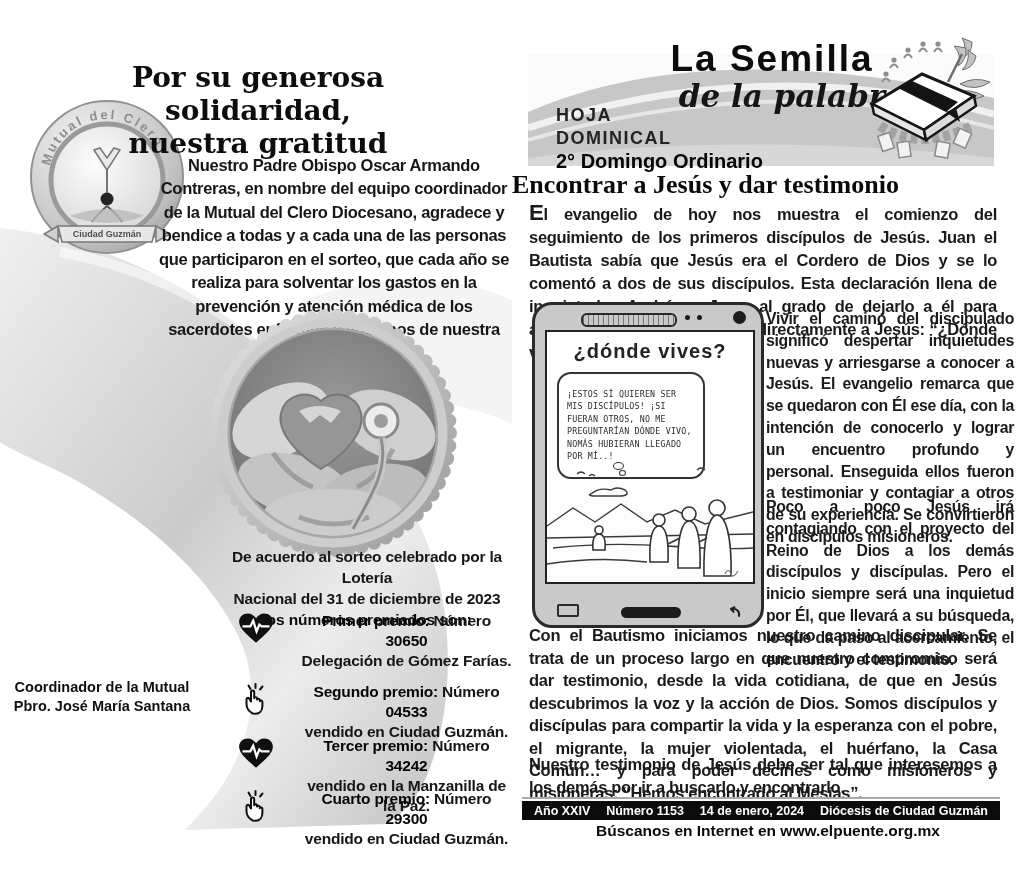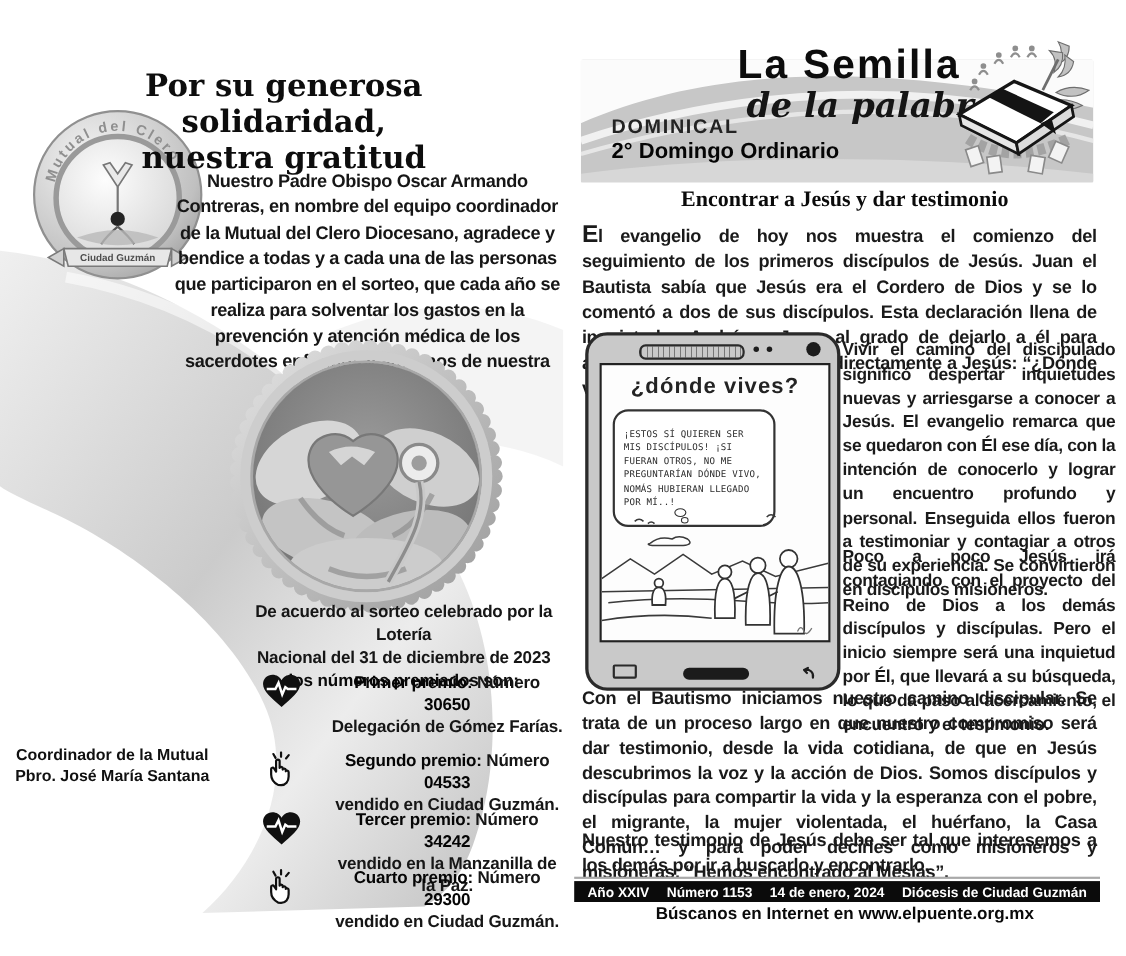--- a/index.html
+++ b/index.html
@@ -31,22 +31,22 @@
   
   .page-right{position:absolute;left:512px;top:0;width:512px;height:869px;}
   .masthead-band{left:16px;top:54px;width:466px;height:112px;}
   .mh-title{left:70px;top:38px;width:380px;text-align:center;font-weight:bold;font-size:37px;
             letter-spacing:2px;color:#0c0c0c;z-index:3;}
   .mh-sub{left:90px;top:78px;width:380px;text-align:center;font-family:"DejaVu Serif",serif;
           font-style:italic;font-weight:bold;font-size:31px;color:#151515;z-index:3;}
   .kicker{left:44px;top:104px;z-index:3;}
   .kicker .k1{font-weight:bold;font-size:18px;letter-spacing:1.5px;color:#232323;line-height:23px;}
   .kicker .k3{font-weight:bold;font-size:20px;color:#050505;line-height:22px;letter-spacing:0;}
-  .headline{left:0;top:170px;width:512px;text-align:center;font-family:"Liberation Serif",serif;
-            font-weight:bold;font-size:20px;color:#0a0a0a;}
+  .headline{left:0;top:170px;width:512px;text-align:left;font-family:"Liberation Serif",serif;
+            font-weight:bold;font-size:26px;color:#0a0a0a;}
   .para{position:absolute;text-align:justify;font-weight:bold;letter-spacing:-0.3px;color:#1a1a1a;}
   .p1{left:17px;top:201px;width:468px;font-size:16.5px;line-height:23px;}
   .p1::first-letter{font-size:1.35em;font-weight:bold;}
   .pcol{left:254px;width:248px;font-size:15.8px;line-height:21.8px;}
   .p2{top:308px;}
   .p3{top:496px;}
   .p4{left:17px;top:624px;width:468px;font-size:16.5px;line-height:22.5px;}
   .p5{left:17px;top:753px;width:468px;font-size:16.5px;line-height:22.5px;}
   .foot-rule{left:10px;top:797px;width:478px;height:2px;background:#a9a9a9;}
   .foot-bar{left:10px;top:801px;width:478px;height:19px;background:#0b0b0b;color:#fff;
@@ -290,20 +290,21 @@
       <path d="M96,82 l14,10 -4,-14 Z" fill="#141414"></path>
       <g fill="#f3f3f3" stroke="#8a8a8a" stroke-width="1.5">
         <rect x="30" y="104" width="12" height="16" transform="rotate(-18 36 112)"></rect>
         <rect x="48" y="112" width="12" height="15" transform="rotate(-8 54 119)"></rect>
         <rect x="86" y="112" width="13" height="15" transform="rotate(10 92 119)"></rect>
         <rect x="106" y="100" width="13" height="16" transform="rotate(24 112 108)"></rect>
       </g>
     </svg>
 
     <div class="abs kicker">
+      <div class="k1">HOJA</div>
       <div class="k1">DOMINICAL</div>
       <div class="k3">2° Domingo Ordinario</div>
     </div>
 
     <h2 class="abs headline" style="margin:0;">Encontrar a Jesús y dar testimonio</h2>
 
     <p class="para p1" style="margin:0;">El evangelio de hoy nos muestra el comienzo del seguimiento de los primeros discípulos de Jesús. Juan el Bautista sabía que Jesús era el Cordero de Dios y se lo comentó a dos de sus discípulos. Esta declaración llena de inquietud a Andrés y Juan, al grado de dejarlo a él para acercarse, seguir y preguntar directamente a Jesús: “¿Dónde vives, Maestro?”.</p>
 
     <div class="phone">
       <div class="ph-speaker"></div>

